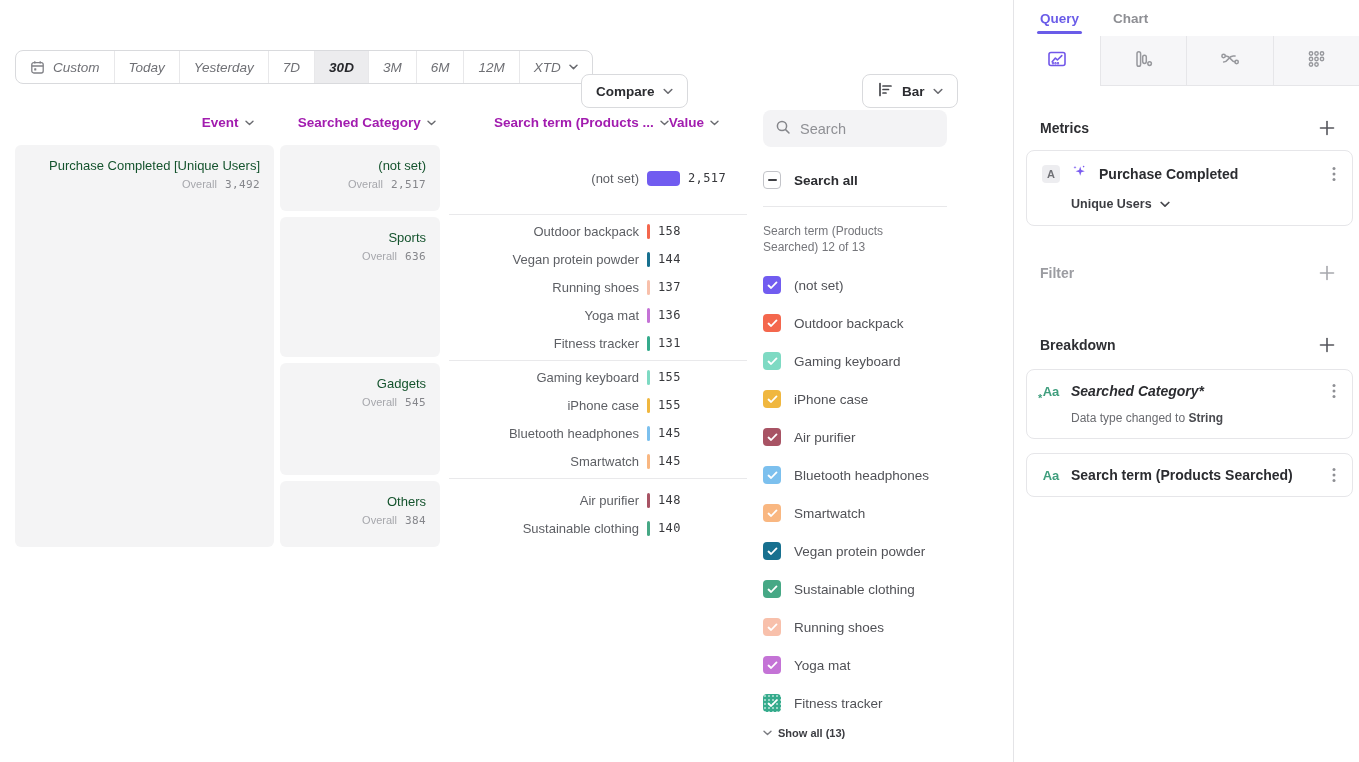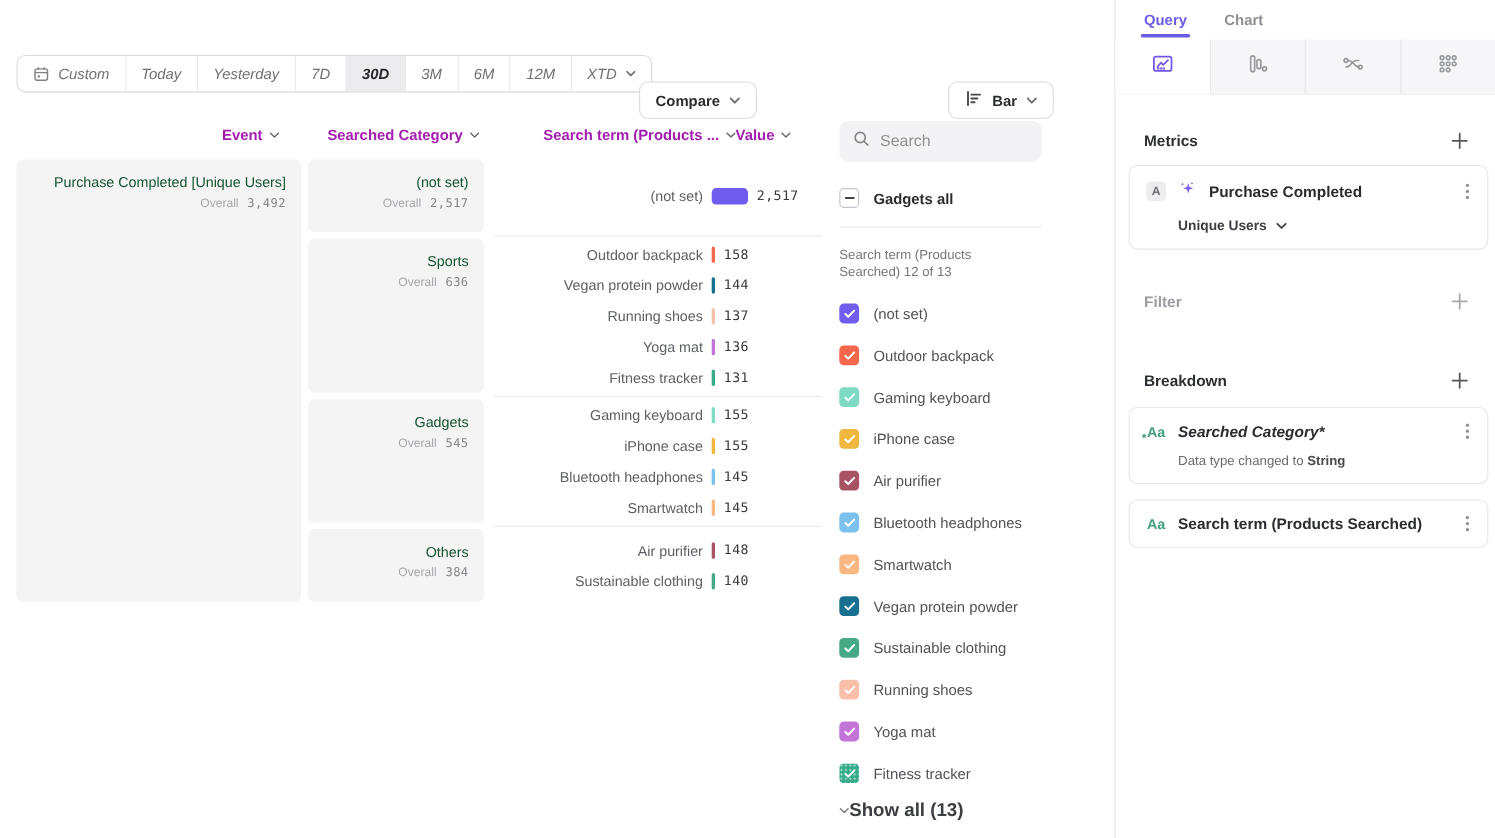--- a/index.html
+++ b/index.html
@@ -58,21 +58,21 @@
   .search-box input::placeholder { color:#8f9095; }
   .select-all { margin-top:24px; display:flex; align-items:center; gap:13px; font-size:13.5px; color:#2c2d31; font-weight:600; cursor:pointer; }
   .cbx { width:18px; height:18px; border-radius:4px; flex:none; display:flex; align-items:center; justify-content:center; cursor:pointer; }
   .cbx.indet { background:#fff; border:1.5px solid #c3c4c9; }
   .dash { width:9px; height:2px; background:#3f4045; border-radius:1px; }
   .cbx.textured { background-image:radial-gradient(rgba(255,255,255,.5) 1px, transparent 1.1px); background-size:4px 4px; }
   .legend-divider { height:1px; background:#e8e8ea; margin-top:17px; }
   .legend-label { margin-top:16px; font-size:12px; color:#75767b; line-height:16px; width:168px; }
   .legend-items { margin-top:11px; }
   .legend-item { height:38px; display:flex; align-items:center; gap:13px; font-size:13.5px; color:#515257; cursor:pointer; }
-  .show-all { margin-top:5px; display:flex; align-items:center; gap:0; font-size:17px; color:#3c3d42; font-weight:600; cursor:pointer; }
+  .show-all { margin-top:5px; display:flex; align-items:center; gap:6px; font-size:11px; color:#3c3d42; font-weight:600; cursor:pointer; }
   .show-all .chev { color:#7a7b80; }
 
   
   .query-panel { position:absolute; left:1013px; top:0; width:346px; height:762px; border-left:1px solid #e4e4e7; background:#fff; }
   .qp-tabs { display:flex; gap:34px; padding-left:26px; height:36px; align-items:center; }
   .qp-tab { font-size:13.5px; font-weight:600; color:#8e8f94; position:relative; cursor:pointer; }
   .qp-tab.active { color:#6a5ce8; }
   .qp-tab.active::after { content:""; position:absolute; left:-3px; right:-3px; bottom:-8px; height:3px; border-radius:2px; background:#6a5ce8; }
   .view-tabs { display:flex; height:50px; border-bottom:1px solid #e6e6e9; }
   .view-tab { flex:1; display:flex; align-items:center; justify-content:center; background:#f6f6f8; border-left:1px solid #e6e6e9; cursor:pointer; }
@@ -329,21 +329,21 @@
           <line x1="10.6" y1="10.6" x2="14" y2="14" stroke-linecap="round"></line>
         </svg>
     </span>
     <input placeholder="Search" style="">
   </div>
 
   <div class="select-all">
     <span class="cbx indet">
         <span class="dash"></span>
       </span>
-    <span>Gadgets all</span>
+    <span>Search all</span>
   </div>
 
   <div class="legend-divider"></div>
 
   <div class="legend-label">Search term (Products Searched) 12 of 13</div>
 
   <div class="legend-items">
       <div class="legend-item">
         <span class="cbx checked" style="background-color: rgb(113, 92, 240);">
           <svg width="11" height="9" viewBox="0 0 11 9" fill="none">

